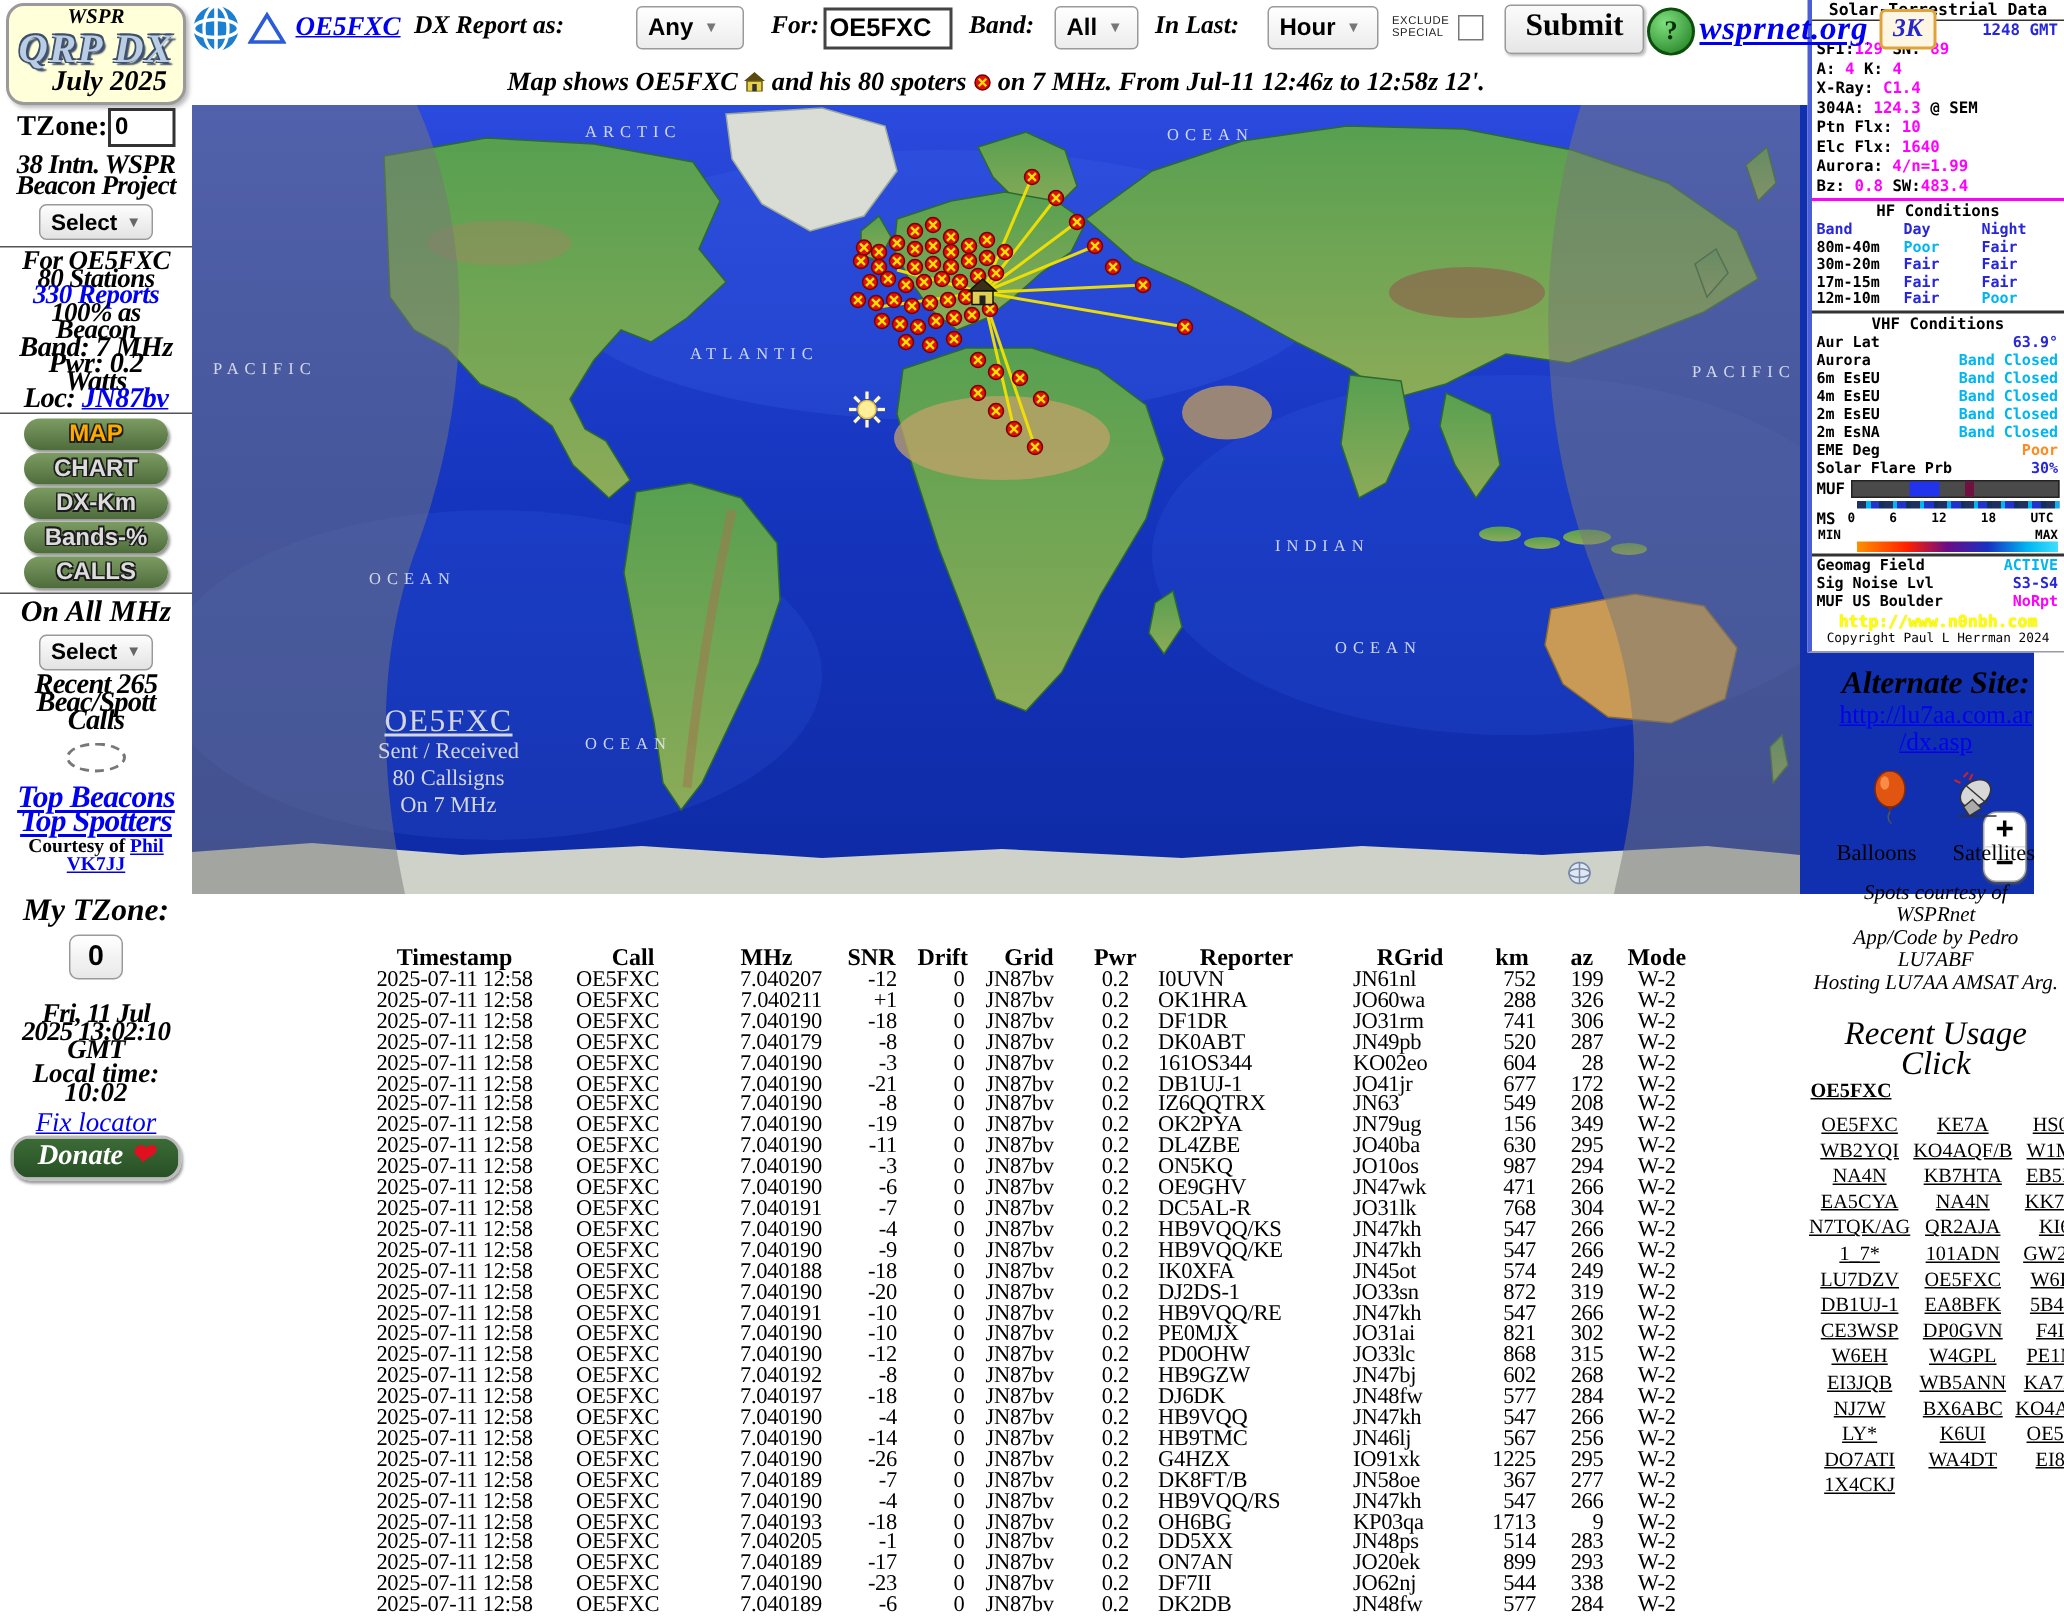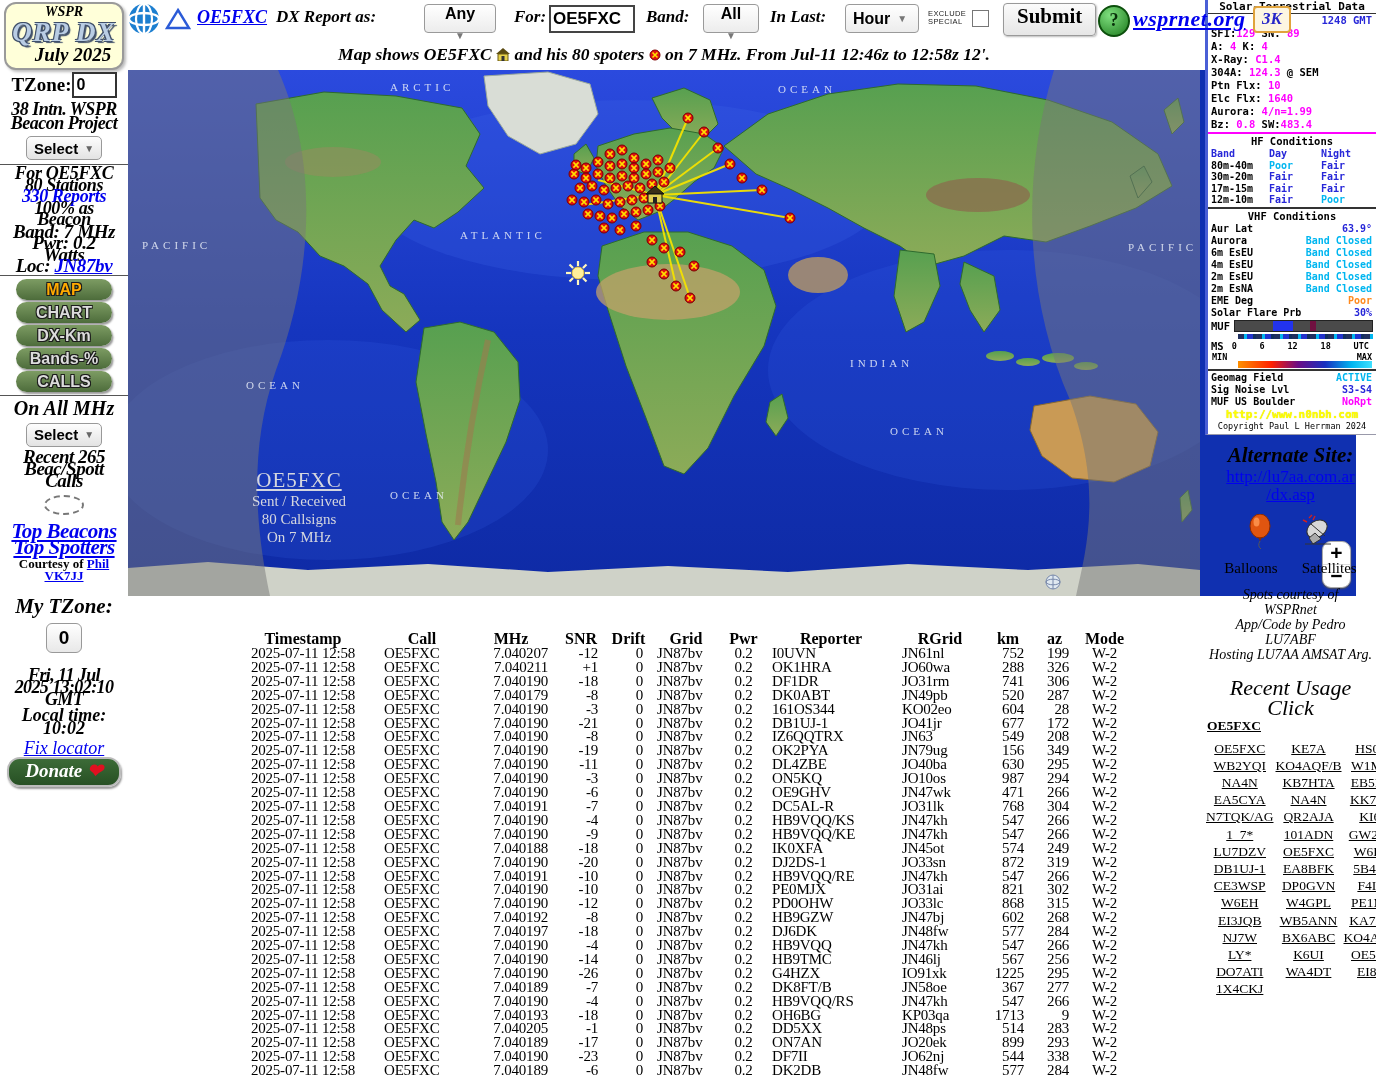--- a/index.html
+++ b/index.html
@@ -201,30 +201,30 @@
       <ellipse cx="17" cy="17" rx="8" ry="15" fill="none" stroke="#fff" stroke-width="2.2"></ellipse>
     </svg>
   </div>
   <div class="abs" style="left:165px;top:7px;">
     <svg width="26" height="24" viewBox="0 0 26 24">
         <polygon points="13,3 24,21 2,21" fill="none" stroke="#2b5bd7" stroke-width="2.4"></polygon>
       </svg>
   </div>
   <span class="abs link bi" style="left:197px;top:7px;font-size:18px;">OE5FXC</span>
   <span class="abs hLabel" style="left:276px;top:7px;">DX Report as:</span>
-  <span class="abs drop" style="left:424px;top:4px;width:56px;flex-direction:column;">
+  <span class="abs drop" style="left:424px;top:4px;width:56px;">
     <span>Any</span>
       <span class="car">▼</span>
   </span>
   <span class="abs hLabel" style="left:514px;top:7px;">For:</span>
   <span class="abs" style="left:549px;top:5px;">
     <span id="forInput" style="display:inline-block;line-height:24px;">OE5FXC</span>
   </span>
   <span class="abs hLabel" style="left:646px;top:7px;">Band:</span>
-  <span class="abs drop" style="left:703px;top:4px;width:40px;flex-direction:column;">
+  <span class="abs drop" style="left:703px;top:4px;width:40px;">
     <span>All</span>
       <span class="car">▼</span>
   </span>
   <span class="abs hLabel" style="left:770px;top:7px;">In Last:</span>
   <span class="abs drop" style="left:845px;top:4px;width:58px;">
     <span>Hour</span>
       <span class="car">▼</span>
   </span>
   <span class="abs" id="excl" style="left:928px;top:10px;width:40px;">
     <span>EXCLUDE</span><br><span>SPECIAL</span>

